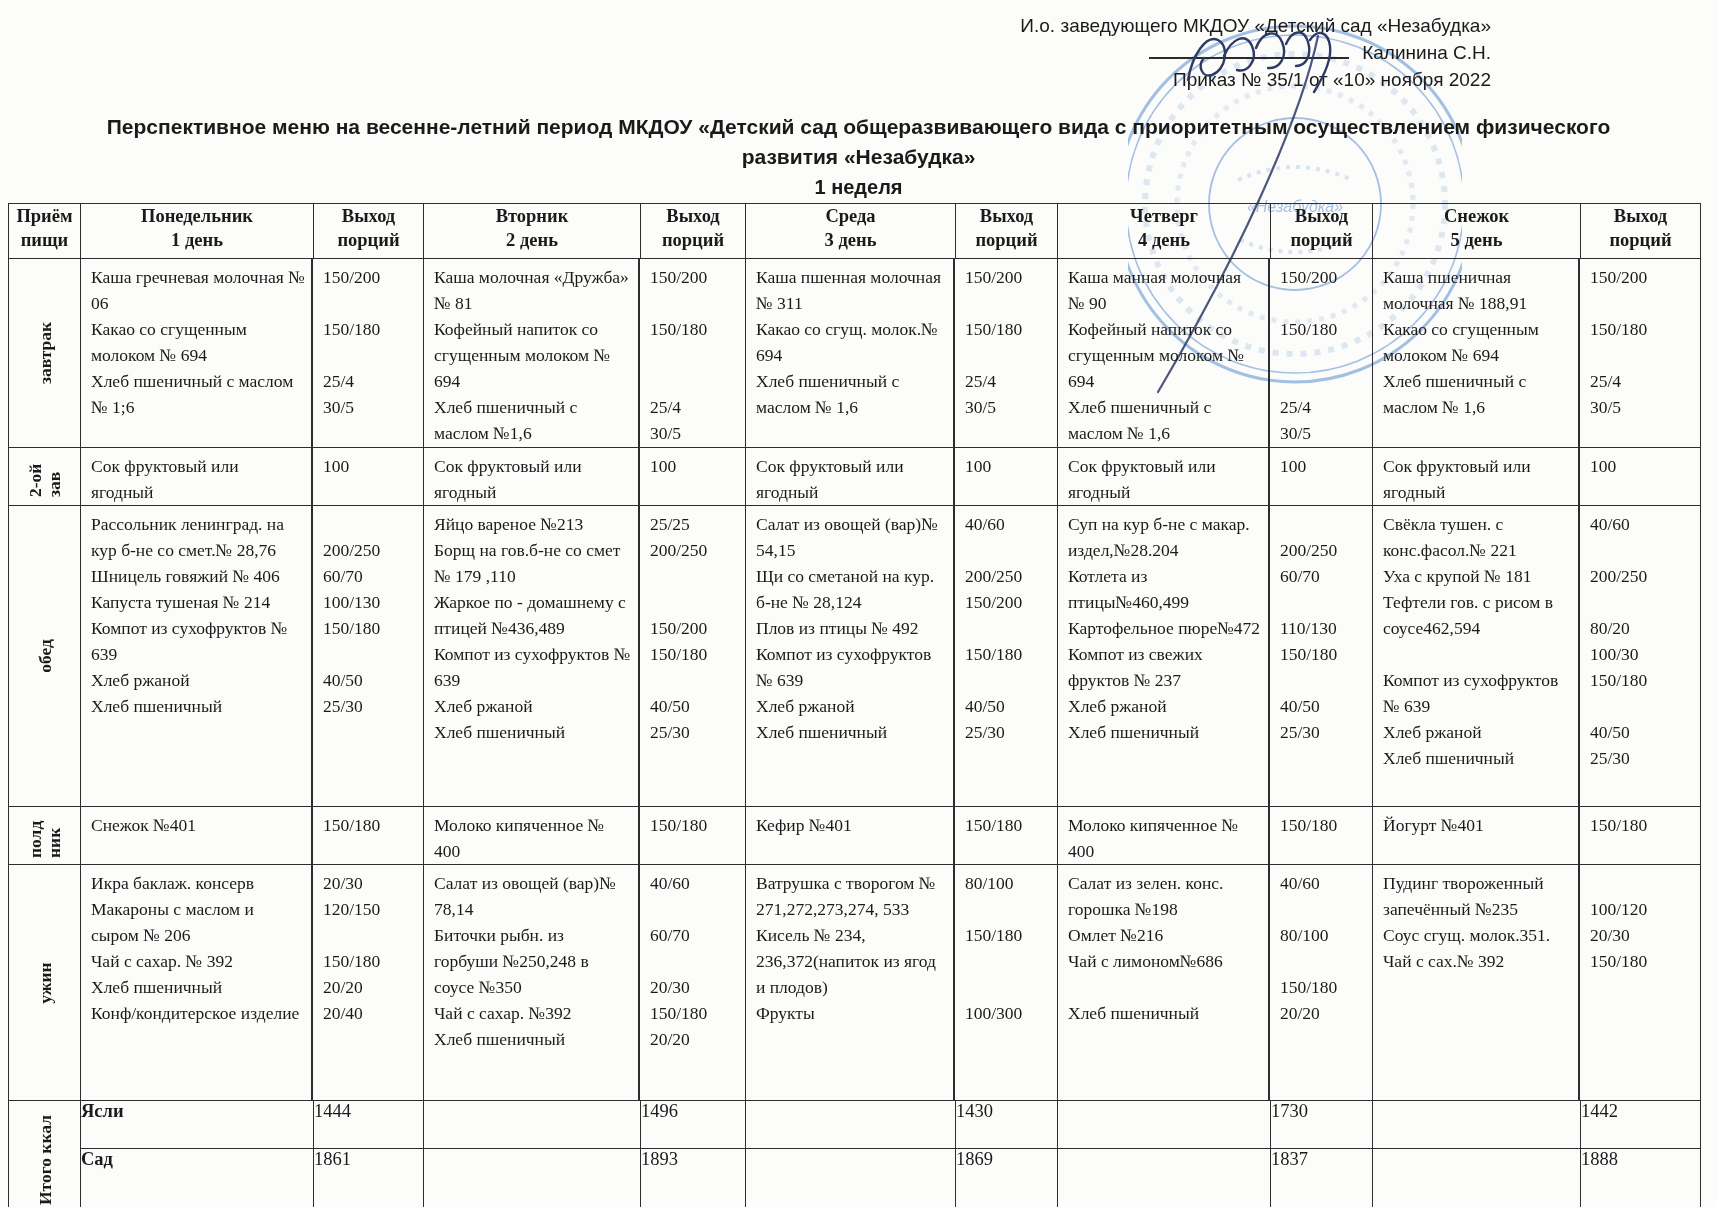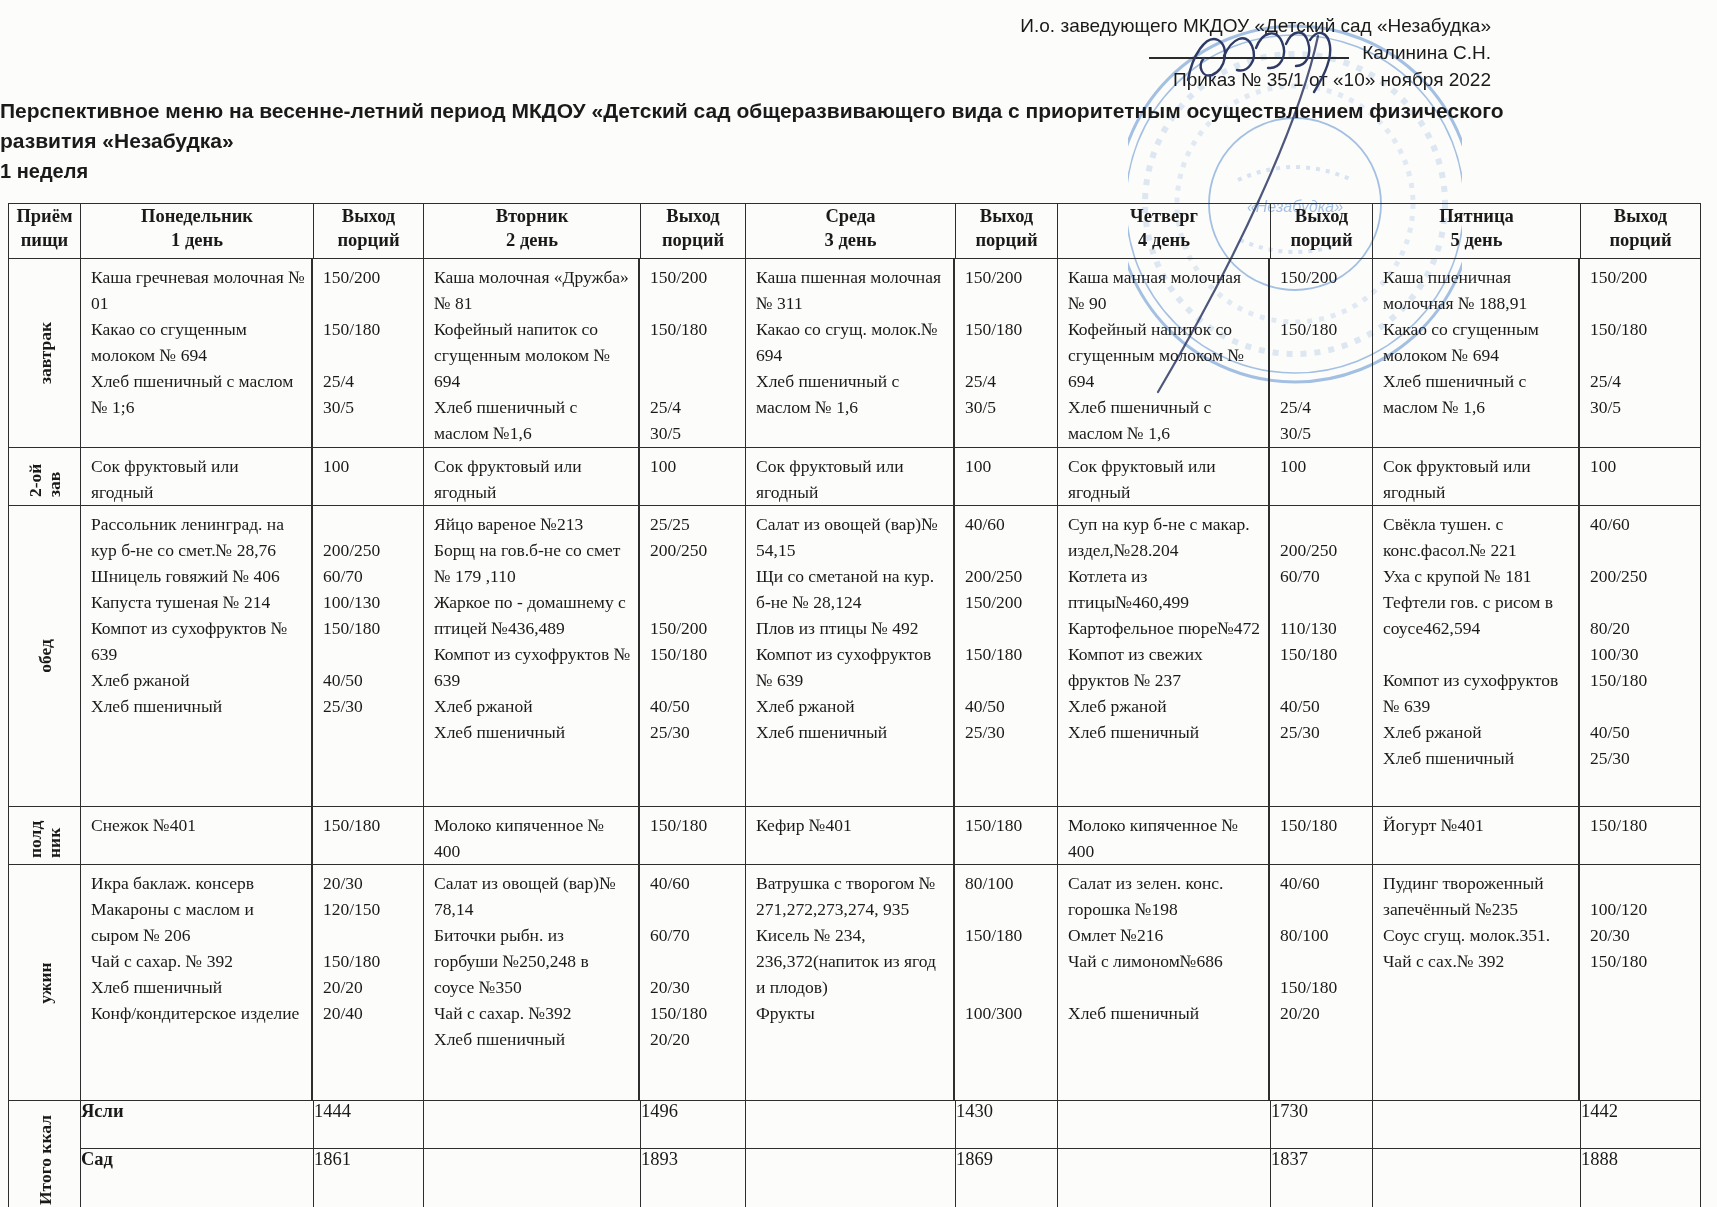--- a/index.html
+++ b/index.html
@@ -6,21 +6,21 @@
   .page{
     position:relative;width:1717px;height:1207px;margin:0 auto;
     background:#fcfcfa;color:#1a1a1a;overflow:hidden;
     font-family:"Liberation Sans","DejaVu Sans",sans-serif;
   }
   
   .approval{position:absolute;top:12px;right:226px;text-align:right;font-size:19px;line-height:27px;white-space:nowrap;}
   .sig-row{position:relative;}
   .sig-line{display:inline-block;width:200px;height:18px;border-bottom:2px solid #2b2b2b;margin-right:8px;}
   
-  .title{position:absolute;top:96px;left:0;width:100%;font-weight:bold;font-size:21px;line-height:30px;}
+  .title{position:absolute;top:112px;left:0;width:100%;text-align:center;font-weight:bold;font-size:21px;line-height:30px;}
   .title .t1{white-space:nowrap;}
   .week{font-size:20px;}
   
   .stamp{position:absolute;left:1128px;top:4px;width:334px;height:392px;opacity:.55;pointer-events:none;}
   .ink{position:absolute;left:0;top:0;width:1717px;height:1207px;pointer-events:none;}
   
   table.menu{position:absolute;top:203px;left:8px;width:1692px;border-collapse:collapse;table-layout:fixed;font-size:17.5px;font-family:Liberation Serif, serif;}
   table.menu th,table.menu td{border:1.6px solid #2e2e2e;padding:0;vertical-align:top;}
   thead th{font-weight:bold;font-size:18.5px;text-align:center;vertical-align:middle;line-height:24px;}
   .mlab{position:relative;}
@@ -129,38 +129,38 @@
           </th>
           <th class="dayh">
             <div>Четверг</div>
             <div>4 день</div>
           </th>
           <th class="porh">
             <div>Выход</div>
             <div>порций</div>
           </th>
           <th class="dayh">
-            <div>Пятница</div>
+            <div>Снежок</div>
             <div>5 день</div>
           </th>
           <th class="porh">
             <div>Выход</div>
             <div>порций</div>
           </th>
         </tr>
       </thead>
       <tbody>
         <tr style="height: 189px;">
           <th class="mlab">
             <div class="rot" style="width: 150px;">завтрак</div>
           </th>
           <td class="daycell" colspan="2" style="--pw: 110px;">
             <div class="divider"></div>
             <div class="cgrid">
-              <div class="dish">Каша гречневая молочная № 01</div>
+              <div class="dish">Каша гречневая молочная № 06</div>
               <div class="pcol">
                 <div class="pline">150/200</div>
               </div>
               <div class="dish">Какао со сгущенным молоком № 694</div>
               <div class="pcol">
                 <div class="pline">150/180</div>
               </div>
               <div class="dish">Хлеб пшеничный с маслом № 1;6</div>
               <div class="pcol">
                 <div class="pline">25/4</div>
@@ -543,21 +543,21 @@
               </div>
               <div class="dish">Хлеб пшеничный</div>
               <div class="pcol">
                 <div class="pline">20/20</div>
               </div>
             </div>
           </td>
           <td class="daycell" colspan="2" style="--pw: 102px;">
             <div class="divider"></div>
             <div class="cgrid">
-              <div class="dish">Ватрушка с творогом № 271,272,273,274, 935</div>
+              <div class="dish">Ватрушка с творогом № 271,272,273,274, 533</div>
               <div class="pcol">
                 <div class="pline">80/100</div>
               </div>
               <div class="dish">Кисель № 234, 236,372(напиток из ягод и плодов)</div>
               <div class="pcol">
                 <div class="pline">150/180</div>
               </div>
               <div class="dish">Фрукты</div>
               <div class="pcol">
                 <div class="pline">100/300</div>

